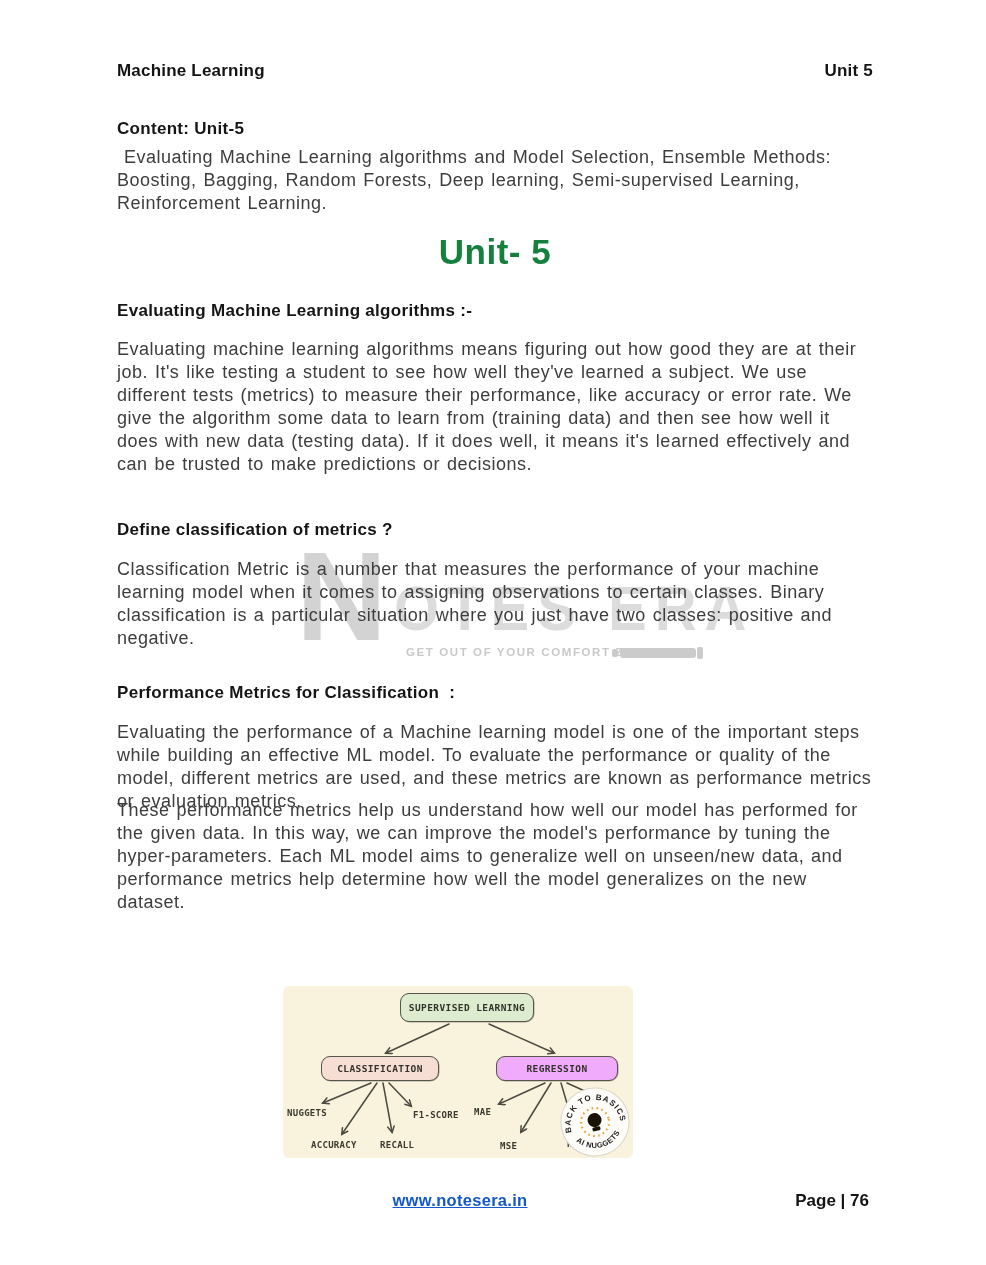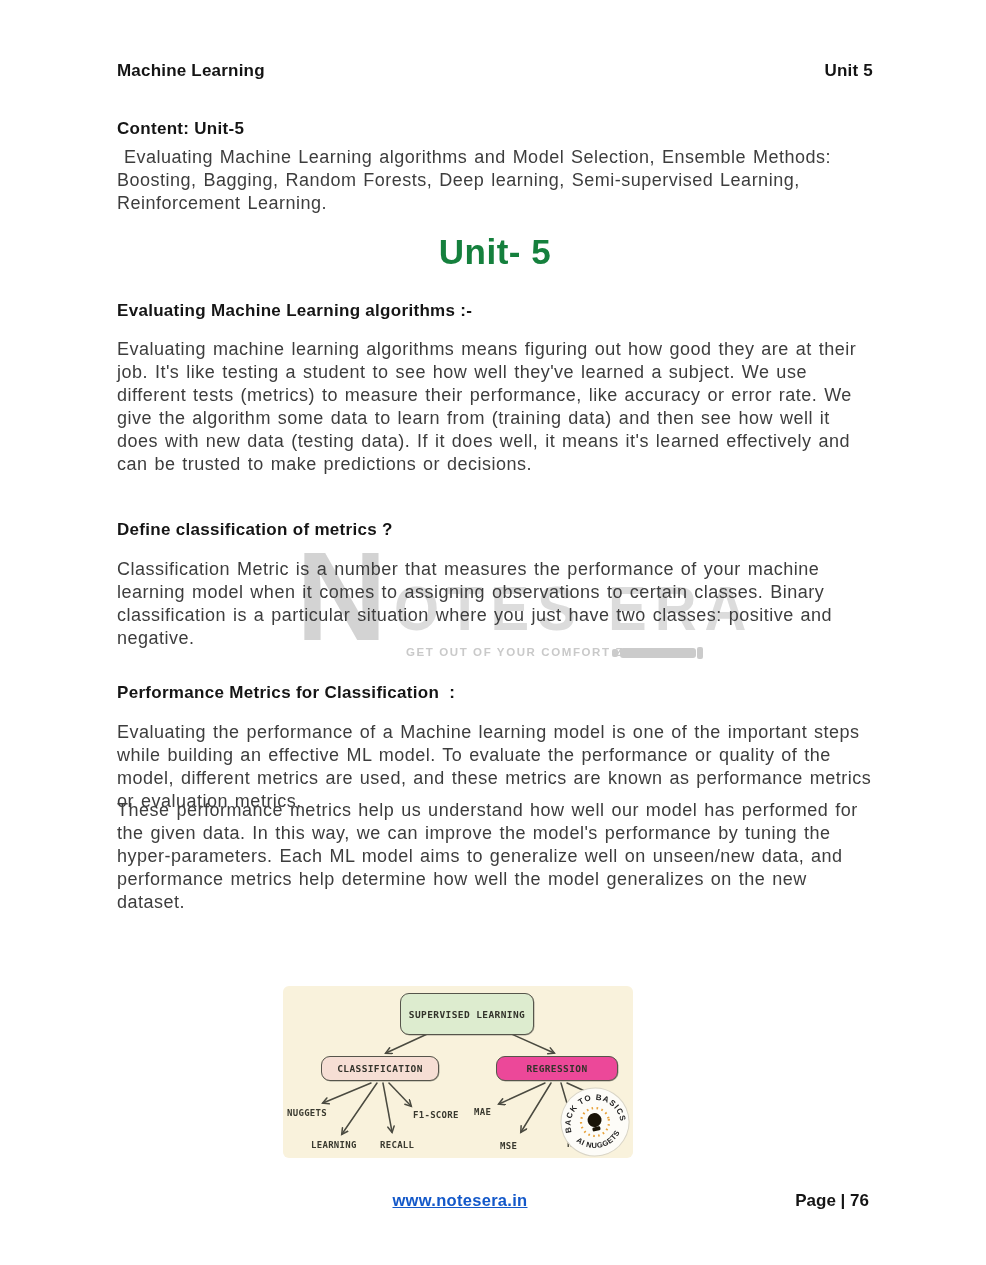--- a/index.html
+++ b/index.html
@@ -37,23 +37,23 @@
   .s3h { top:683px; } .s3p1 { top:721px; } .s3p2 { top:799px; }
 
   
   .diagram { position:absolute; left:283px; top:986px; width:350px; height:172px;
     background:#f9f2dc; border-radius:6px; z-index:1; }
   .arrows { position:absolute; left:0; top:0; z-index:1; }
   .dbox { position:absolute; z-index:2; border:1.5px solid #56554b; border-radius:9px;
     display:flex; align-items:center; justify-content:center;
     font-family:"DejaVu Sans Mono", monospace; font-weight:700; color:#33332b;
     font-size:9.5px; letter-spacing:.4px; box-shadow:0.5px 0.5px 0 rgba(86,85,75,.5); }
-  .dbox-root  { left:117px; top:7px;  width:134px; height:42px; background:#ddeccf; }
+  .dbox-root  { left:117px; top:7px;  width:134px; height:29px; background:#ddeccf; }
   .dbox-class { left:38px;  top:70px; width:118px; height:25px; background:#f6ded4; }
-  .dbox-reg   { left:213px; top:70px; width:122px; height:25px; background:#ec4899; }
+  .dbox-reg   { left:213px; top:70px; width:122px; height:25px; background:#f0abfc; }
   .metric { position:absolute; z-index:2; font-family:"DejaVu Sans Mono", monospace;
     font-weight:700; font-size:9px; letter-spacing:.3px; color:#3a3a30; white-space:nowrap; }
   .m-accuracy  { left:4px;   top:122px; }
   .m-precision { left:28px;  top:154px; }
   .m-recall    { left:97px;  top:154px; }
   .m-f1        { left:130px; top:124px; }
   .m-mae       { left:191px; top:121px; }
   .m-mse       { left:217px; top:155px; }
   .m-rmse      { left:284px; top:153px; }
   .m-partial   { left:339px; top:123px; }
@@ -119,21 +119,21 @@
         <line x1="278" y1="97" x2="293" y2="148"></line>
         <line x1="284" y1="97" x2="326" y2="116"></line>
       </g>
     </svg>
 
     <div class="dbox dbox-root">SUPERVISED LEARNING</div>
     <div class="dbox dbox-class">CLASSIFICATION</div>
     <div class="dbox dbox-reg">REGRESSION</div>
 
     <span class="metric m-accuracy">NUGGETS</span>
-    <span class="metric m-precision">LEARNING</span>
+    <span class="metric m-precision">ACCURACY</span>
     <span class="metric m-recall">RECALL</span>
     <span class="metric m-f1">F1-SCORE</span>
     <span class="metric m-mae">MAE</span>
     <span class="metric m-mse">MSE</span>
     <span class="metric m-rmse">RMSE</span>
     <span class="metric m-partial">E</span>
 
     <svg class="badge" viewBox="0 0 72 72">
       <defs>
         <path id="arcT" d="M 11,39 A 25,25 0 0 1 61,39"></path>

